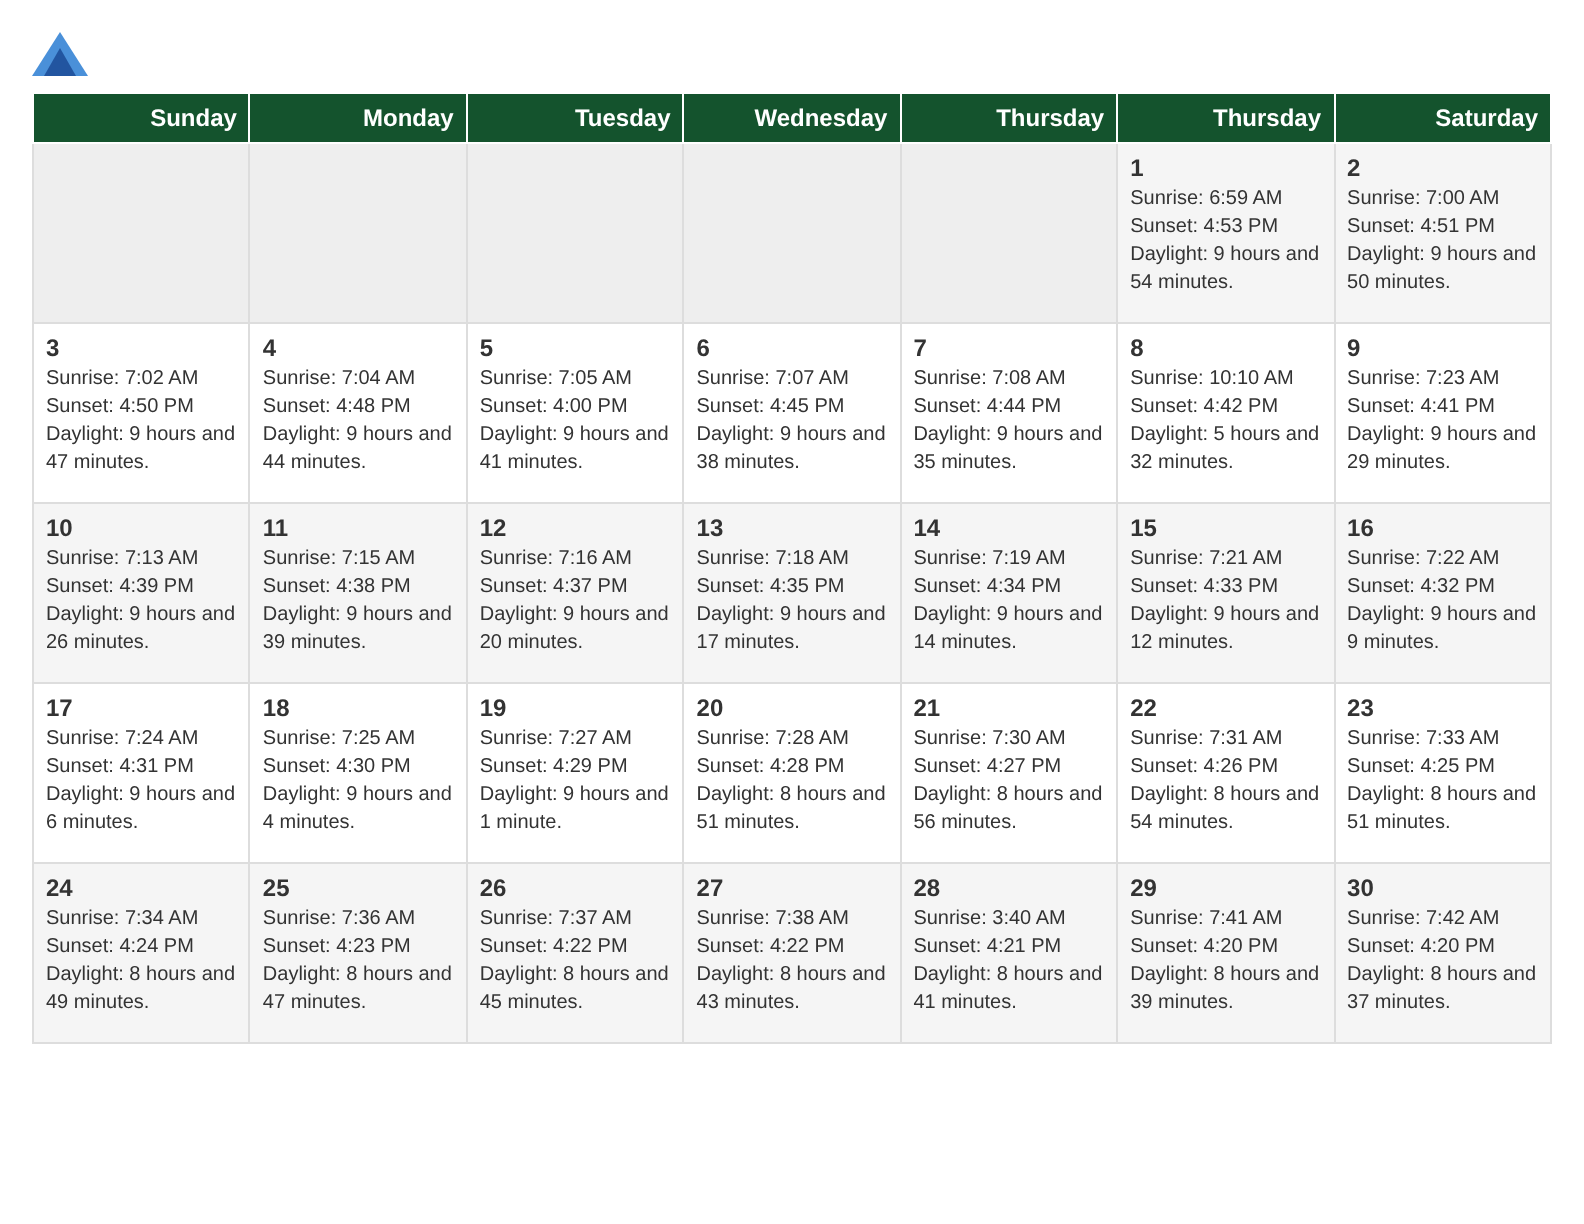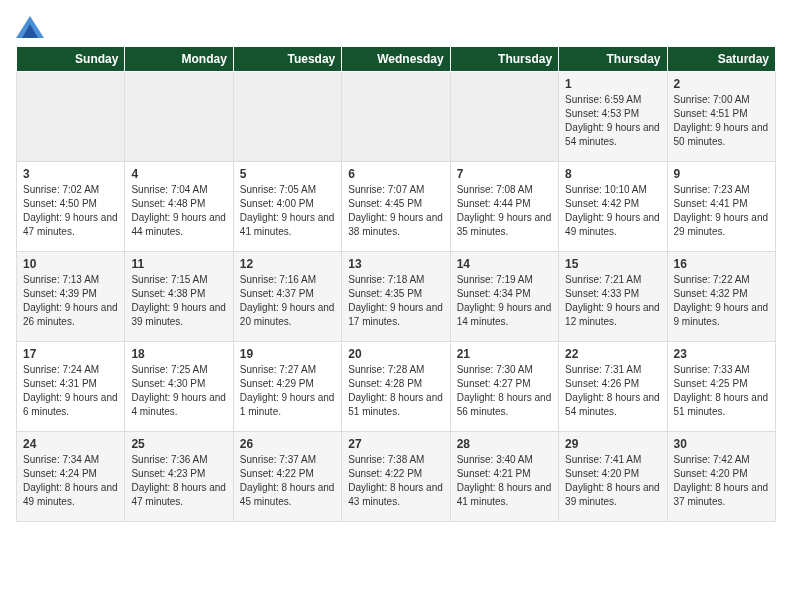--- a/index.html
+++ b/index.html
@@ -175,21 +175,21 @@
             <div>Sunrise: 7:08 AM</div>
             <div>Sunset: 4:44 PM</div>
             <div>Daylight: 9 hours and 35 minutes.</div>
           </div>
         </td>
         <td>
           <div class="day-number">8</div>
           <div class="day-info">
             <div>Sunrise: 10:10 AM</div>
             <div>Sunset: 4:42 PM</div>
-            <div>Daylight: 9 hours and 49 minutes.</div>
+            <div>Daylight: 5 hours and 32 minutes.</div>
           </div>
         </td>
         <td>
           <div class="day-number">9</div>
           <div class="day-info">
             <div>Sunrise: 7:23 AM</div>
             <div>Sunset: 4:41 PM</div>
             <div>Daylight: 9 hours and 29 minutes.</div>
           </div>
         </td>

